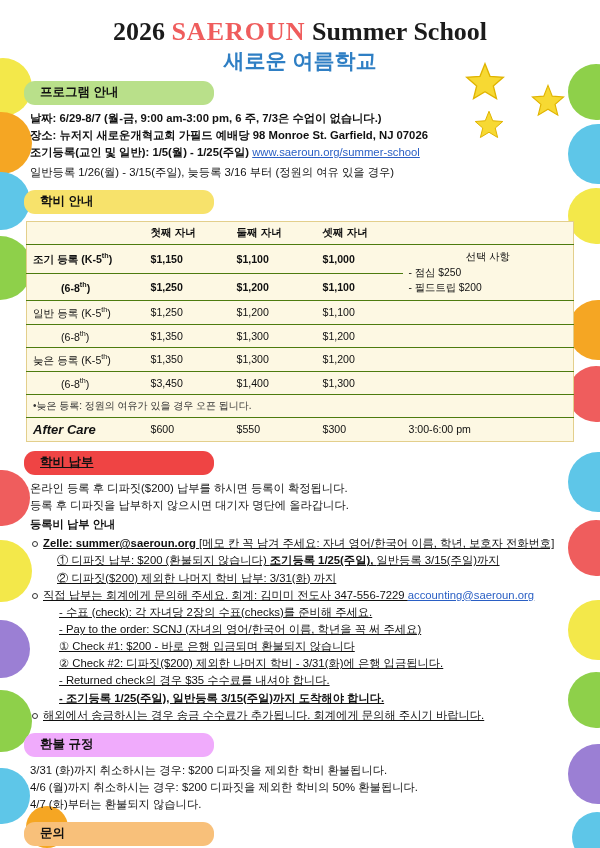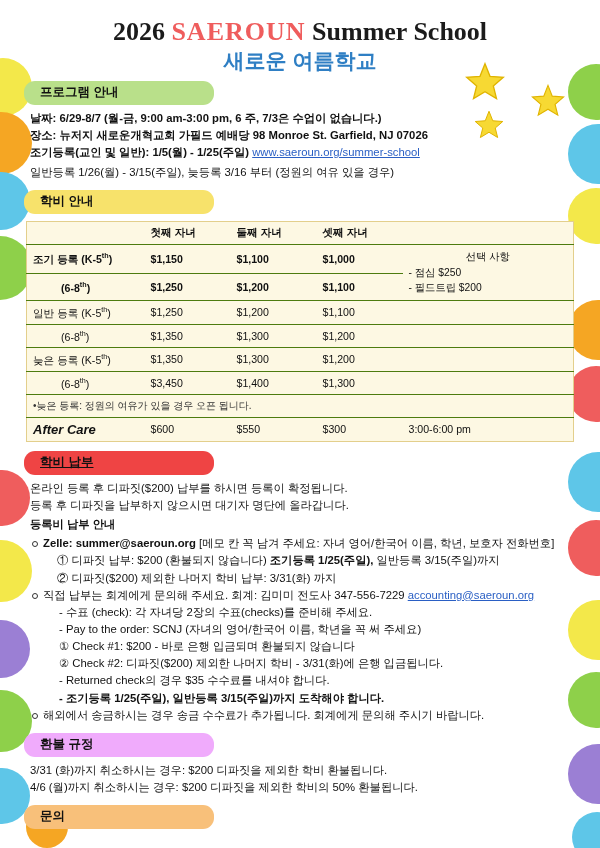--- a/index.html
+++ b/index.html
@@ -96,21 +96,21 @@
   .fee-table .lbl { font-weight:bold; }
   .fee-table .c-lbl { width:118px; }
   .fee-table .c-v { width:86px; }
   .fee-table .note-cell { color:#111; font-size:10.3px; }
   .fee-table tr.no-line td { border-bottom:none; }
   .fee-table .footnote { font-size:10px; color:#333; }
   .fee-table .aftercare { font-style:italic; font-weight:bold; font-size:13px; }
   .opt-box { font-size:10.3px; line-height:1.5; }
 
   
-  .bullets { margin:2px 0 0 0; padding:0; list-style:none; }
+  .bullets { margin:2px 0 0 0; padding:0; list-style:none;text-decoration:underline; }
   .bullets li { position:relative; padding-left:13px; }
   .bullets li:before {
     content:""; position:absolute; left:2px; top:6px;
     width:4px; height:4px; border:1px solid #333; border-radius:50%;
   }
   .sub { padding-left:14px; }
   .dash { padding-left:16px; }
 </style>
 </head>
 <body>
@@ -280,20 +280,21 @@
         </li>
       </ul>
     </div>
   </div>
 
   <div class="sec">
     <div class="pill blue">환불 규정</div>
     <div class="sec-body">
       <div>3/31 (화)까지 취소하시는 경우: $200 디파짓을 제외한 학비 환불됩니다.</div>
       <div>4/6 (월)까지 취소하시는 경우: $200 디파짓을 제외한 학비의 50% 환불됩니다.</div>
+      <div>4/7 (화)부터는 환불되지 않습니다.</div>
     </div>
   </div>
 
   <div class="sec">
     <div class="pill orange">문의</div>
     
   </div>
 
 </div>
 

